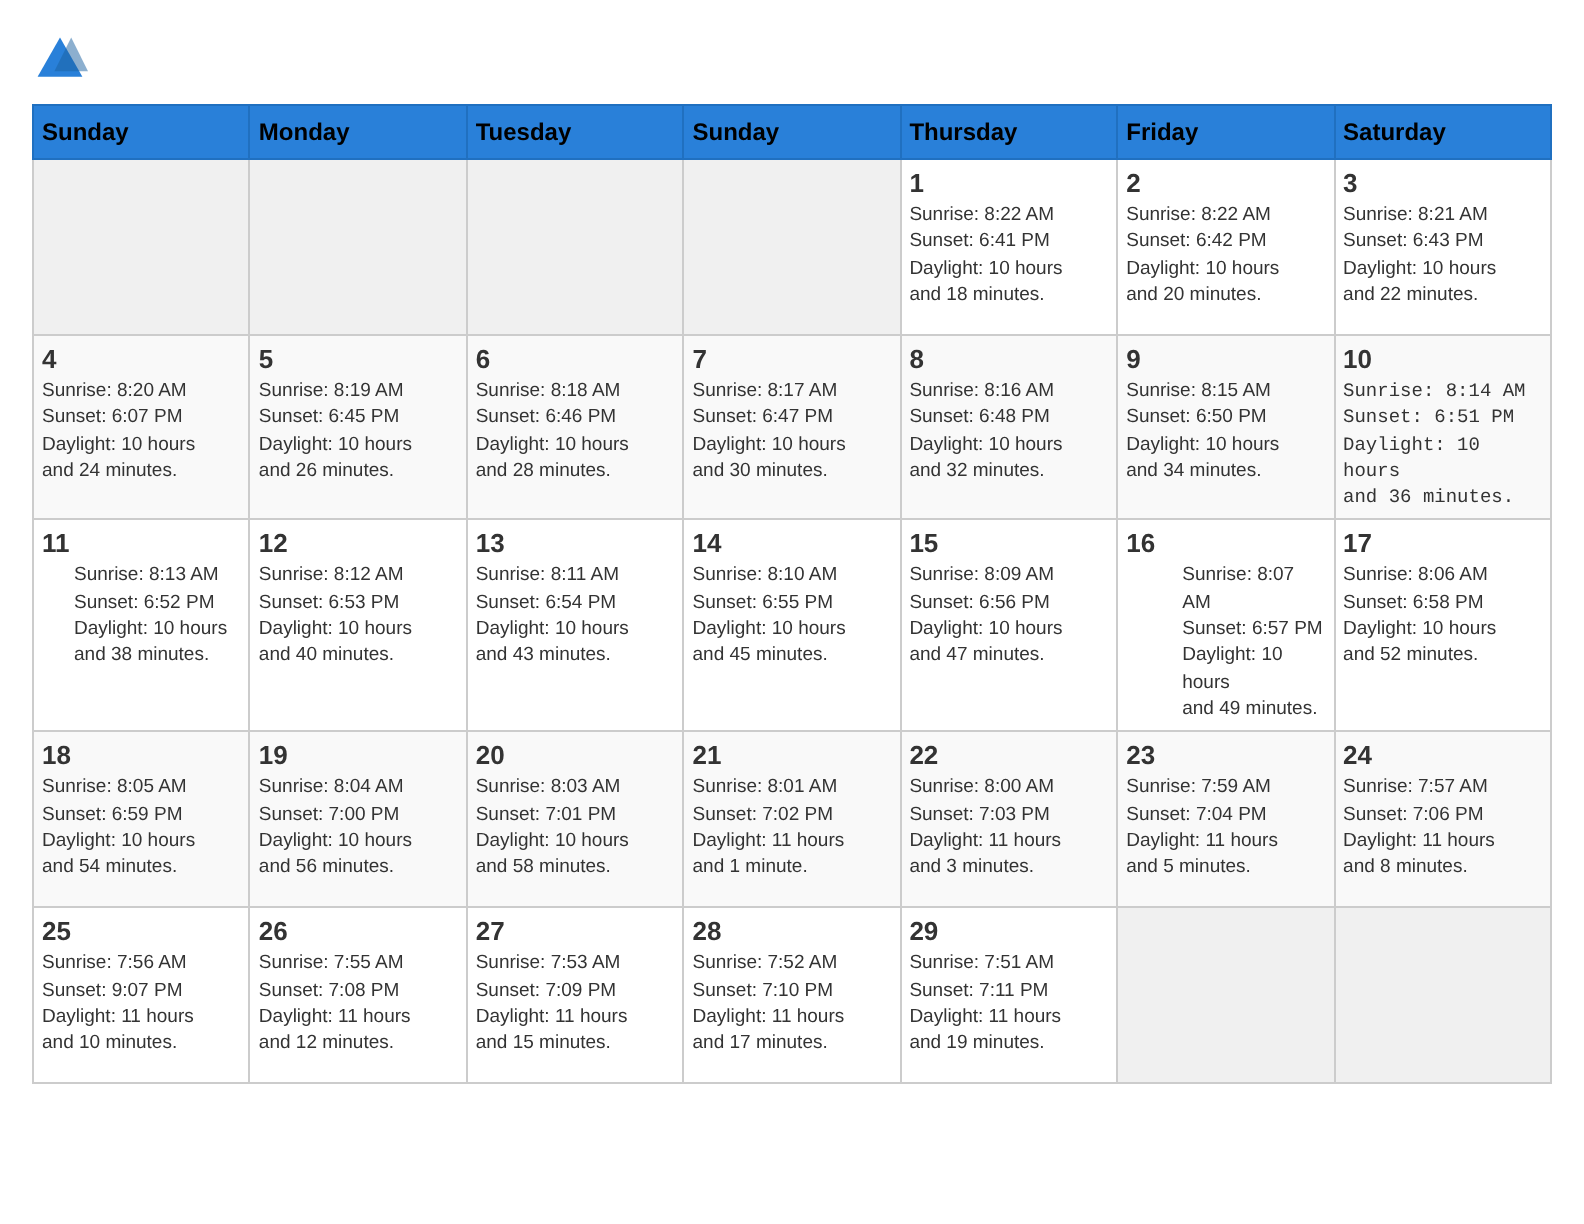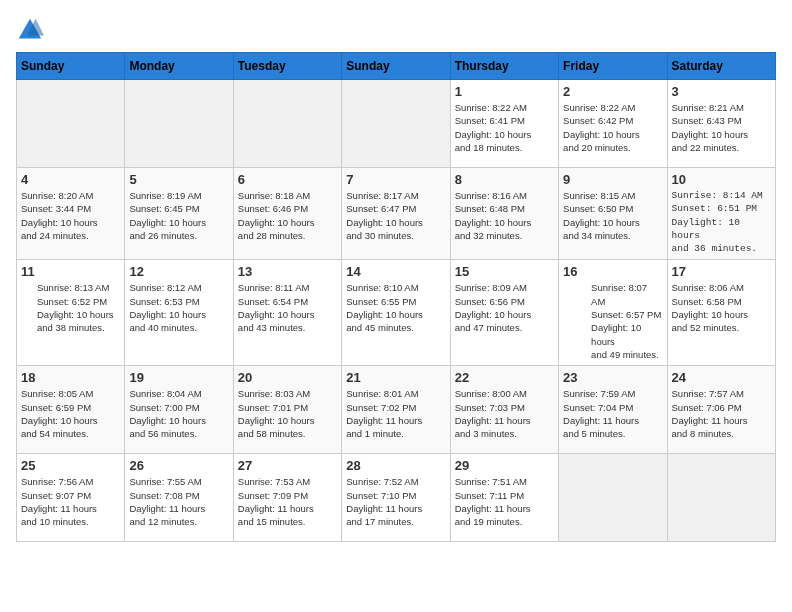--- a/index.html
+++ b/index.html
@@ -145,21 +145,21 @@
           <div class="day-info" style="white-space: pre-line;">Sunrise: 8:21 AM
 Sunset: 6:43 PM
 Daylight: 10 hours
 and 22 minutes.</div>
         </td>
       </tr>
       <tr>
         <td>
           <span class="day-number">4</span>
           <div class="day-info" style="white-space: pre-line;">Sunrise: 8:20 AM
-Sunset: 3:44 PM
+Sunset: 6:07 PM
 Daylight: 10 hours
 and 24 minutes.</div>
         </td>
         <td>
           <span class="day-number">5</span>
           <div class="day-info" style="white-space: pre-line;">Sunrise: 8:19 AM
 Sunset: 6:45 PM
 Daylight: 10 hours
 and 26 minutes.</div>
         </td>

